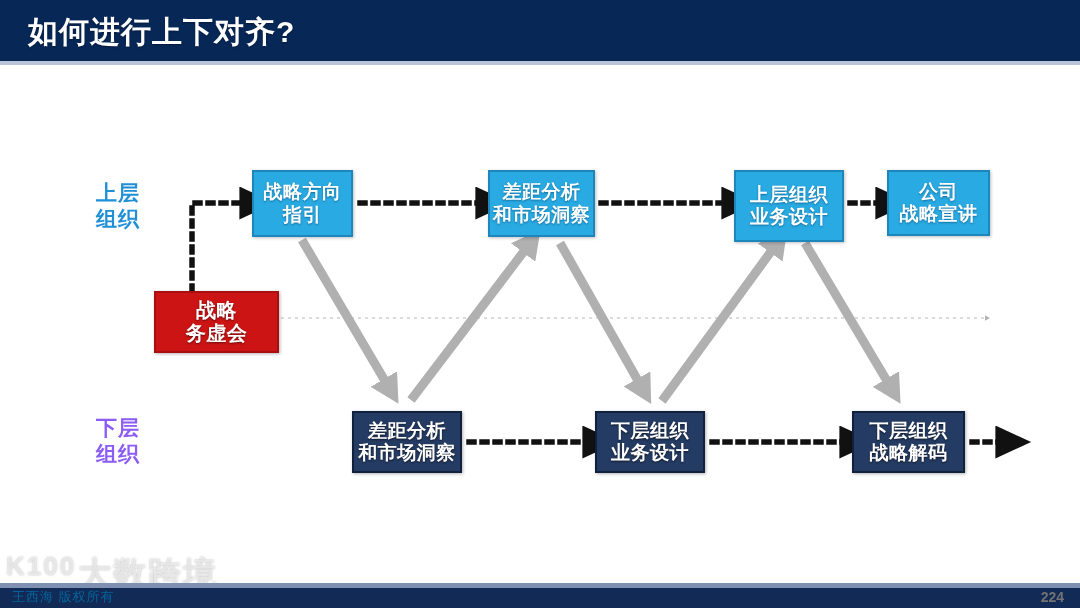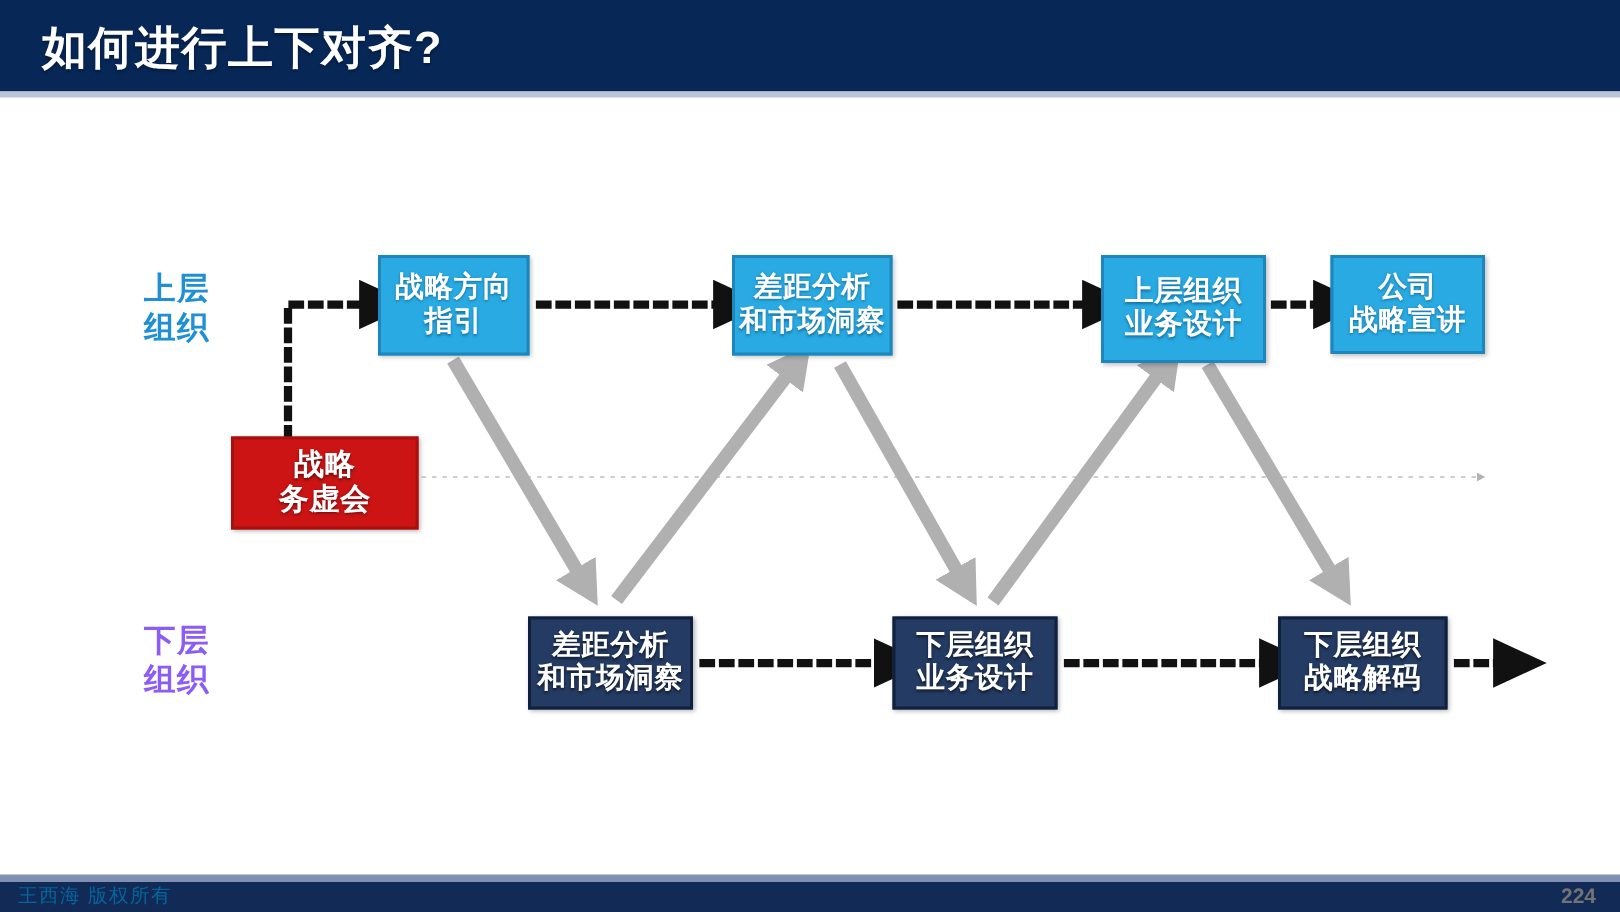--- a/index.html
+++ b/index.html
@@ -186,19 +186,22 @@
 
   <div class="node navy" style="left:352px;top:411px;width:110px;height:62px;">差距分析
 和市场洞察</div>
 
   <div class="node navy" style="left:595px;top:411px;width:110px;height:62px;">下层组织
 业务设计</div>
 
   <div class="node navy" style="left:852px;top:411px;width:113px;height:62px;">下层组织
 战略解码</div>
 
+  <div class="watermark">
+    <span class="wm-mark">K100</span><span>大数跨境</span>
+  </div>
 
   <div class="footer-rule"></div>
   <div class="footer-bar"></div>
   <div class="copyright">王西海 版权所有</div>
   <div class="page-num">224</div>
 
 </div>
 
 </body></html>

